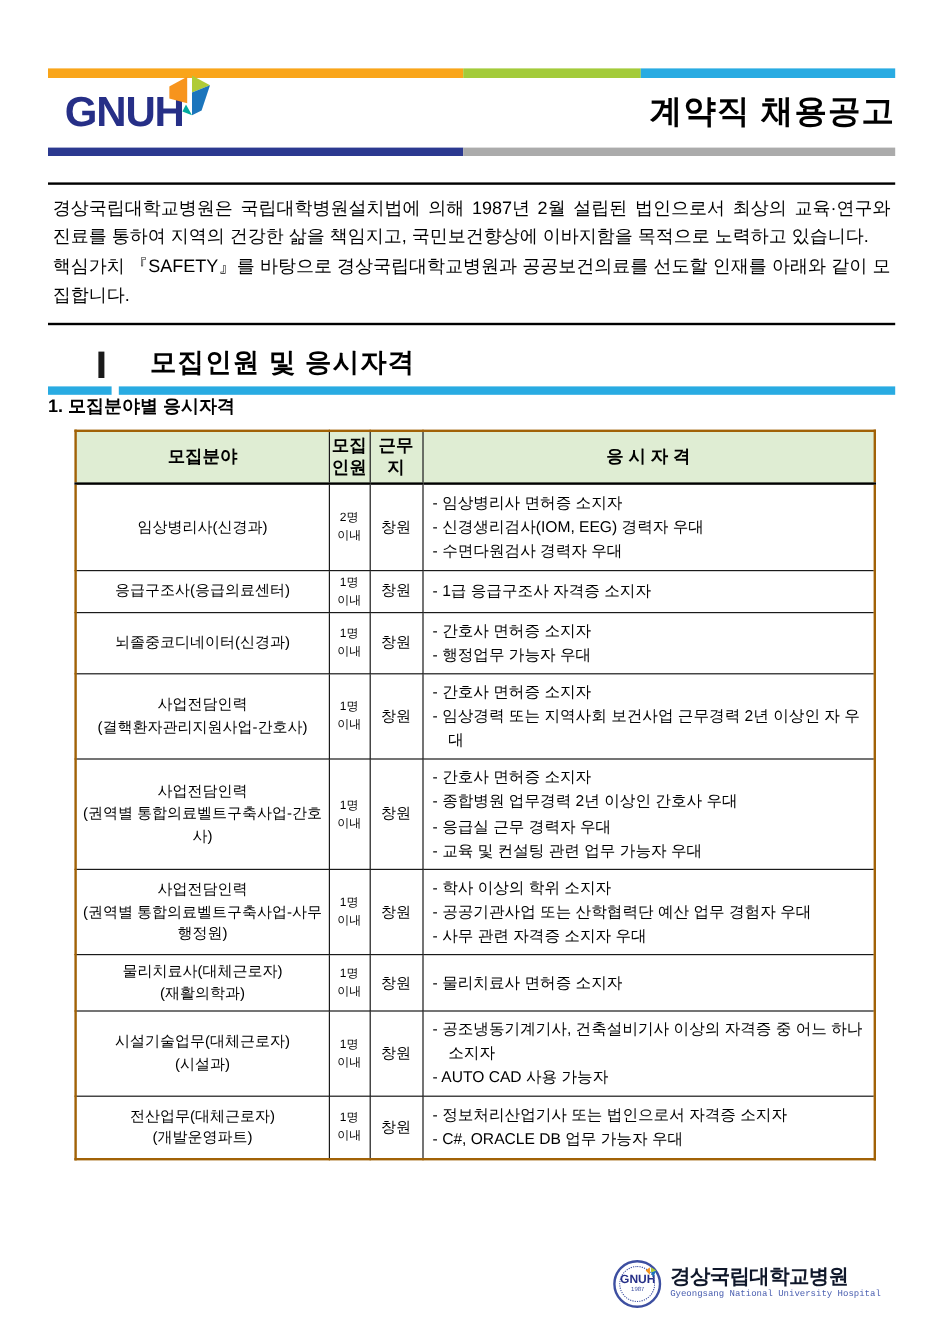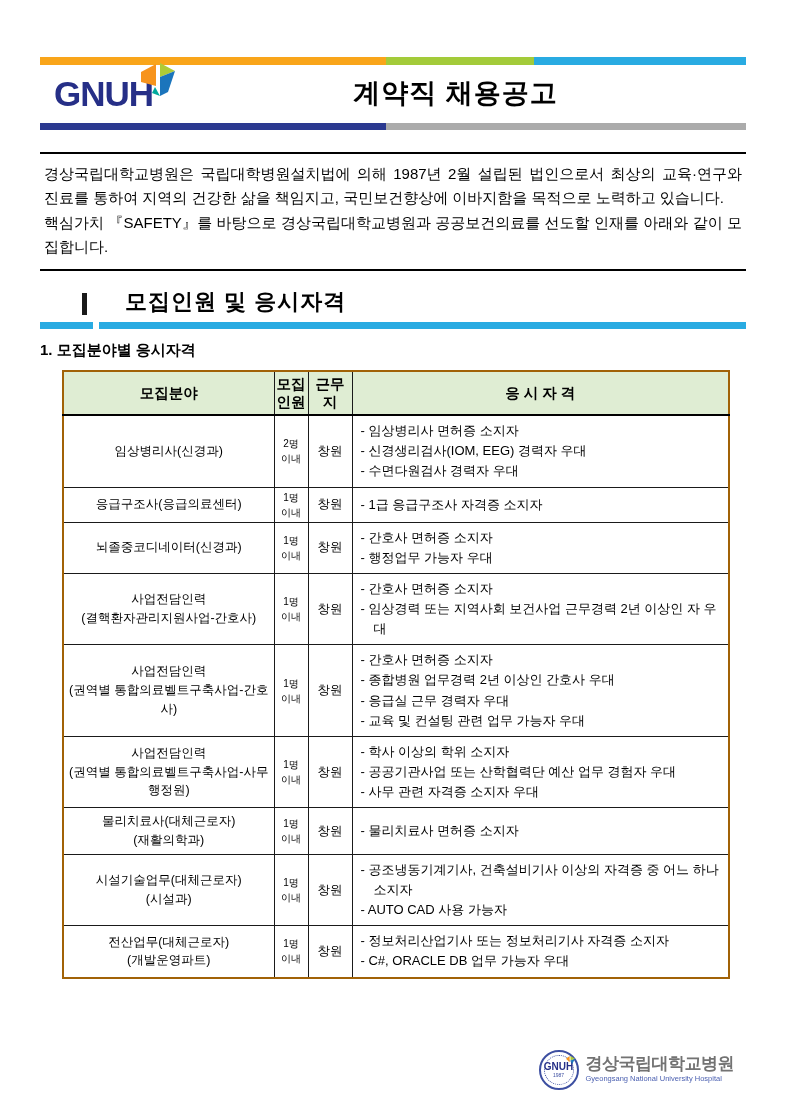--- a/index.html
+++ b/index.html
@@ -20,21 +20,21 @@
   .top-bar .seg-green  { width: 21%; background: #A3CB3A; }
   .top-bar .seg-blue   { width: 30%; background: #29ABE2; }
 
   .header-row { display: flex; align-items: center; height: 52px; margin-top: 2px; }
   .logo-block { position: relative; padding-left: 14px; }
   .logo-text {
     font-size: 35px; font-weight: bold; letter-spacing: -1px;
     color: #262F87; line-height: 1;
   }
   .logo-mark { position: absolute; top: -14px; right: -26px; width: 38px; height: 40px; }
-  .header-title-wrap { flex: 1; text-align: center; padding-left: 12px; }
+  .header-title-wrap { flex: 1; text-align: right; padding-left: 12px; }
   .header-title { font-size: 27px; font-weight: bold; letter-spacing: 1px; }
 
   .sub-bar { display: flex; height: 7px; margin-top: 4px; }
   .sub-bar .seg-navy { width: 49%; background: #2B3990; }
   .sub-bar .seg-gray { width: 51%; background: #ABABAB; }
 
   
   .intro {
     margin-top: 22px;
     border-top: 2px solid #000;
@@ -52,21 +52,21 @@
   .section-marker {
     display: inline-block; width: 5px; height: 22px;
     background: #1a1a1a; color: transparent; overflow: hidden;
     margin-bottom: 2px;
   }
   .section-title { font-size: 22px; font-weight: bold; padding-left: 38px; letter-spacing: 1px; }
   .section-underline { display: flex; margin-top: 5px; height: 7px; }
   .section-underline .u-short { width: 53px; background: #29ABE2; }
   .section-underline .u-gap { width: 6px; background: transparent; }
   .section-underline .u-long { flex: 1; background: #29ABE2; }
-  .section-subtitle { margin-top: 12px; font-size: 15px; font-weight: bold; }
+  .section-subtitle { margin-top: 0; font-size: 15px; font-weight: bold; }
 
   
   .recruit-table {
     border-collapse: collapse;
     margin-top: 10px; margin-left: 22px;
     width: 666px;
     table-layout: fixed;
   }
   .recruit-table th, .recruit-table td {
     border: 1px solid #1a1a1a;
@@ -119,22 +119,22 @@
     background: #fff;
   }
   .seal::before {
     content: ""; position: absolute; inset: 3px;
     border: 1px dotted #3D4FA1; border-radius: 50%;
   }
   .seal-text { font-size: 10px; font-weight: bold; color: #262F87; line-height: 1; }
   .seal-year { font-size: 5px; color: #3D4FA1; line-height: 1.4; }
   .seal-mark { position: absolute; top: 4px; right: 2px; width: 9px; height: 9px; }
   .footer-names { margin-left: 7px; }
-  .footer-name-ko { font-size: 17px; font-weight: bold; color: #737373; letter-spacing: -0.5px; line-height: 1.1; }
-  .footer-name-en { font-size: 7.5px; color: #4A5FB0; line-height: 1.4; }
+  .footer-name-ko { font-size: 17px; font-weight: bold; color: #0f172a; letter-spacing: -0.5px; line-height: 1.1; }
+  .footer-name-en { font-size: 7.5px; color: #4A5FB0; line-height: 1.4; font-family: Liberation Mono, monospace; }
 </style>
 </head>
 <body>
 
 <div class="page">
   <div class="content">
 
     <div class="top-bar">
       <div class="seg-orange"></div>
       <div class="seg-green"></div>
@@ -283,21 +283,21 @@
               <div class="qual-line">- AUTO CAD 사용 가능자</div>
             </td>
   </tr>
           <tr>
     <td class="c-field">전산업무(대체근로자)
 (개발운영파트)</td>
     <td class="c-count">1명
 이내</td>
     <td class="c-loc">창원</td>
     <td class="c-quals">
-              <div class="qual-line">- 정보처리산업기사 또는 정보처리기사 자격증 소지자</div>
+              <div class="qual-line">- 정보처리산업기사 또는 법인으로서 자격증 소지자</div>
               <div class="qual-line">- C#, ORACLE DB 업무 가능자 우대</div>
             </td>
   </tr>
         </tbody>
     </table>
   </div>
 
   <div class="footer-logo">
     <div class="seal">
       <svg class="seal-mark" viewBox="0 0 10 10">

